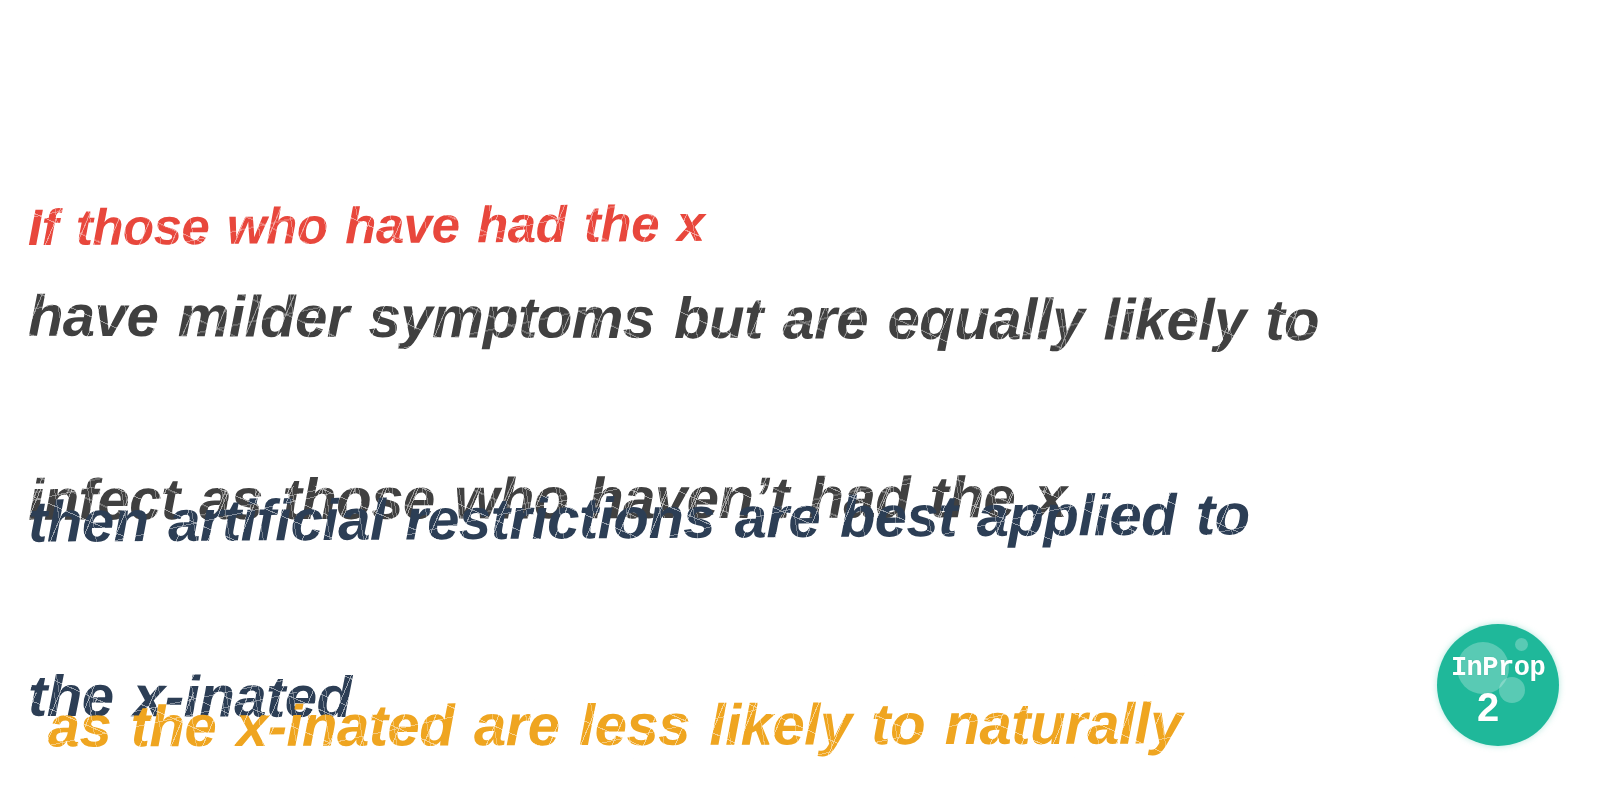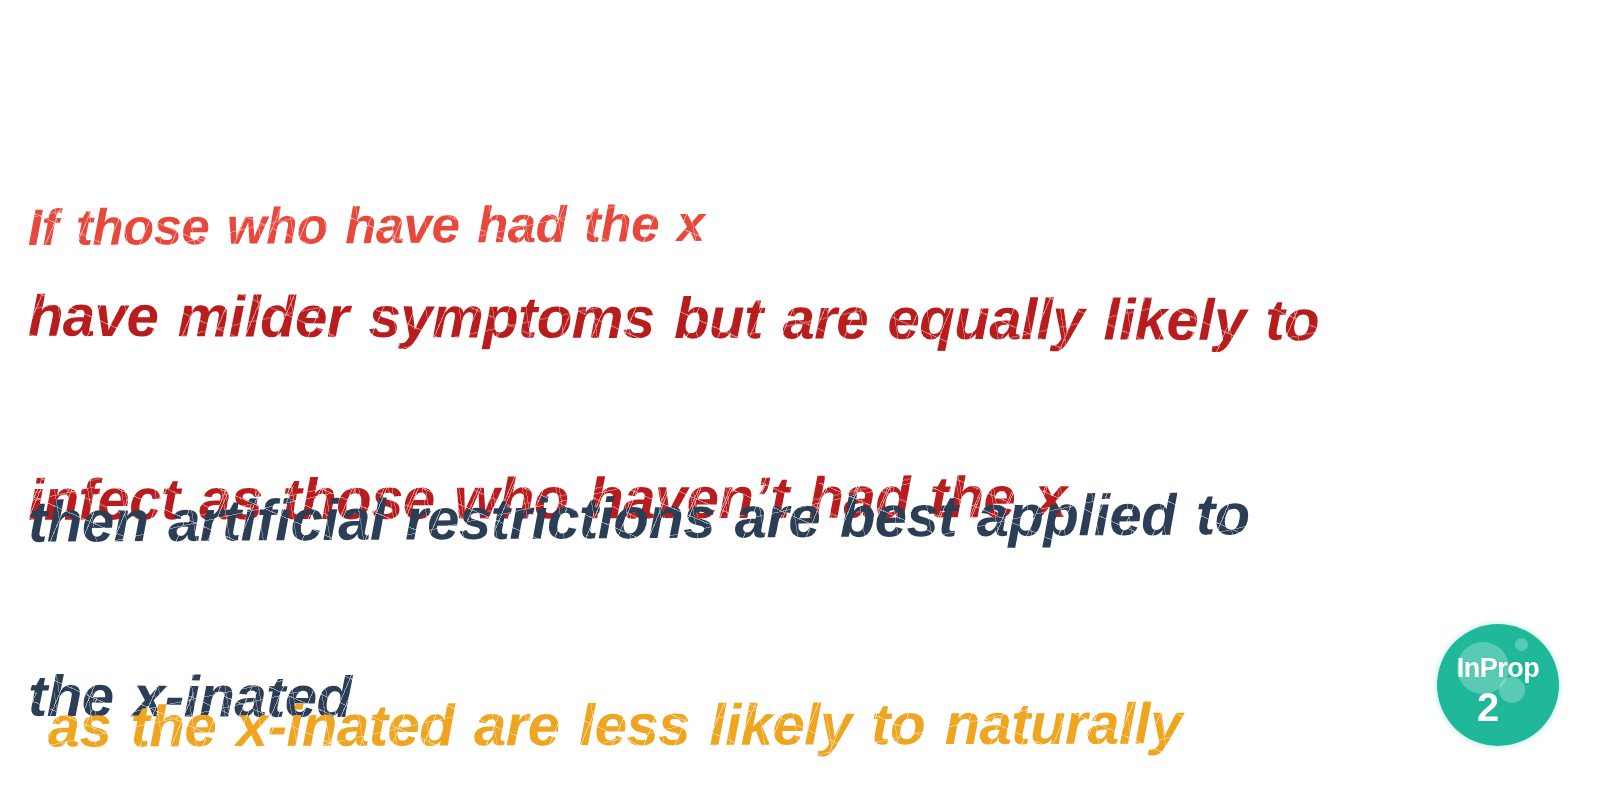--- a/index.html
+++ b/index.html
@@ -127,21 +127,21 @@
   }
   #logo-badge .bub-big  { left: 20px;  top: 18px; width: 52px;  height: 52px; }
   #logo-badge .bub-mid  { left: 62px;  top: 53px; width: 26px;  height: 26px; }
   #logo-badge .bub-sm   { left: 78px;  top: 14px; width: 13px;  height: 13px; }
   #logo-badge .logo-wordmark {
     position: absolute;
     left: 0; right: 0;
     top: 30px;
     text-align: center;
     color: #ffffff;
-    font-family: Liberation Sans, sans-serif;
+    font-family: Liberation Mono, monospace;
     font-weight: bold;
     font-size: 27px;
     letter-spacing: -0.5px;
     line-height: 28px;
     text-shadow: 0 0 2px rgba(0,0,0,.08);
   }
   #logo-badge .logo-number {
     position: absolute;
     left: 0; right: 0;
     top: 62px;
@@ -157,21 +157,21 @@
 </style>
 </head>
 <body>
 
 <div id="canvas" style="background: rgb(255, 255, 255);">
 
   <div class="blk" id="line-red" style="color: rgb(232, 71, 60);">
     <span class="ln jt1">If those who have had the x</span>
   </div>
 
-  <div class="blk" id="para-navy-1" style="color: #b91c1c;">
+  <div class="blk" id="para-navy-1" style="color: #404040;">
     <span class="ln jt2">have milder symptoms but are equally likely to</span>
     <span class="ln jt3">infect as those who haven’t had the x</span>
   </div>
 
   <div class="blk" id="para-navy-2" style="color: rgb(44, 62, 85);">
     <span class="ln jt1">then artificial restrictions are best applied to</span>
     <span class="ln jt2">the x-inated</span>
   </div>
 
   <div class="blk" id="para-orange" style="color: rgb(239, 165, 32);">

